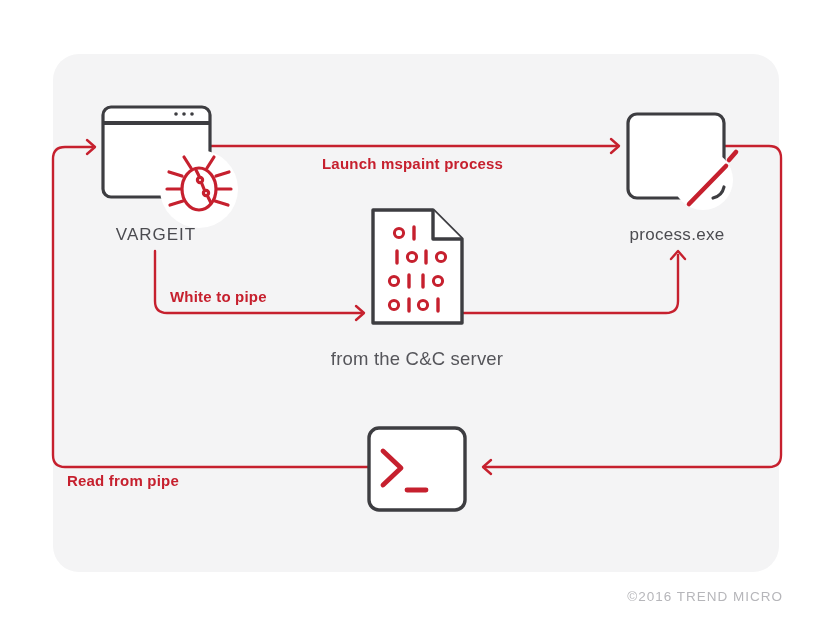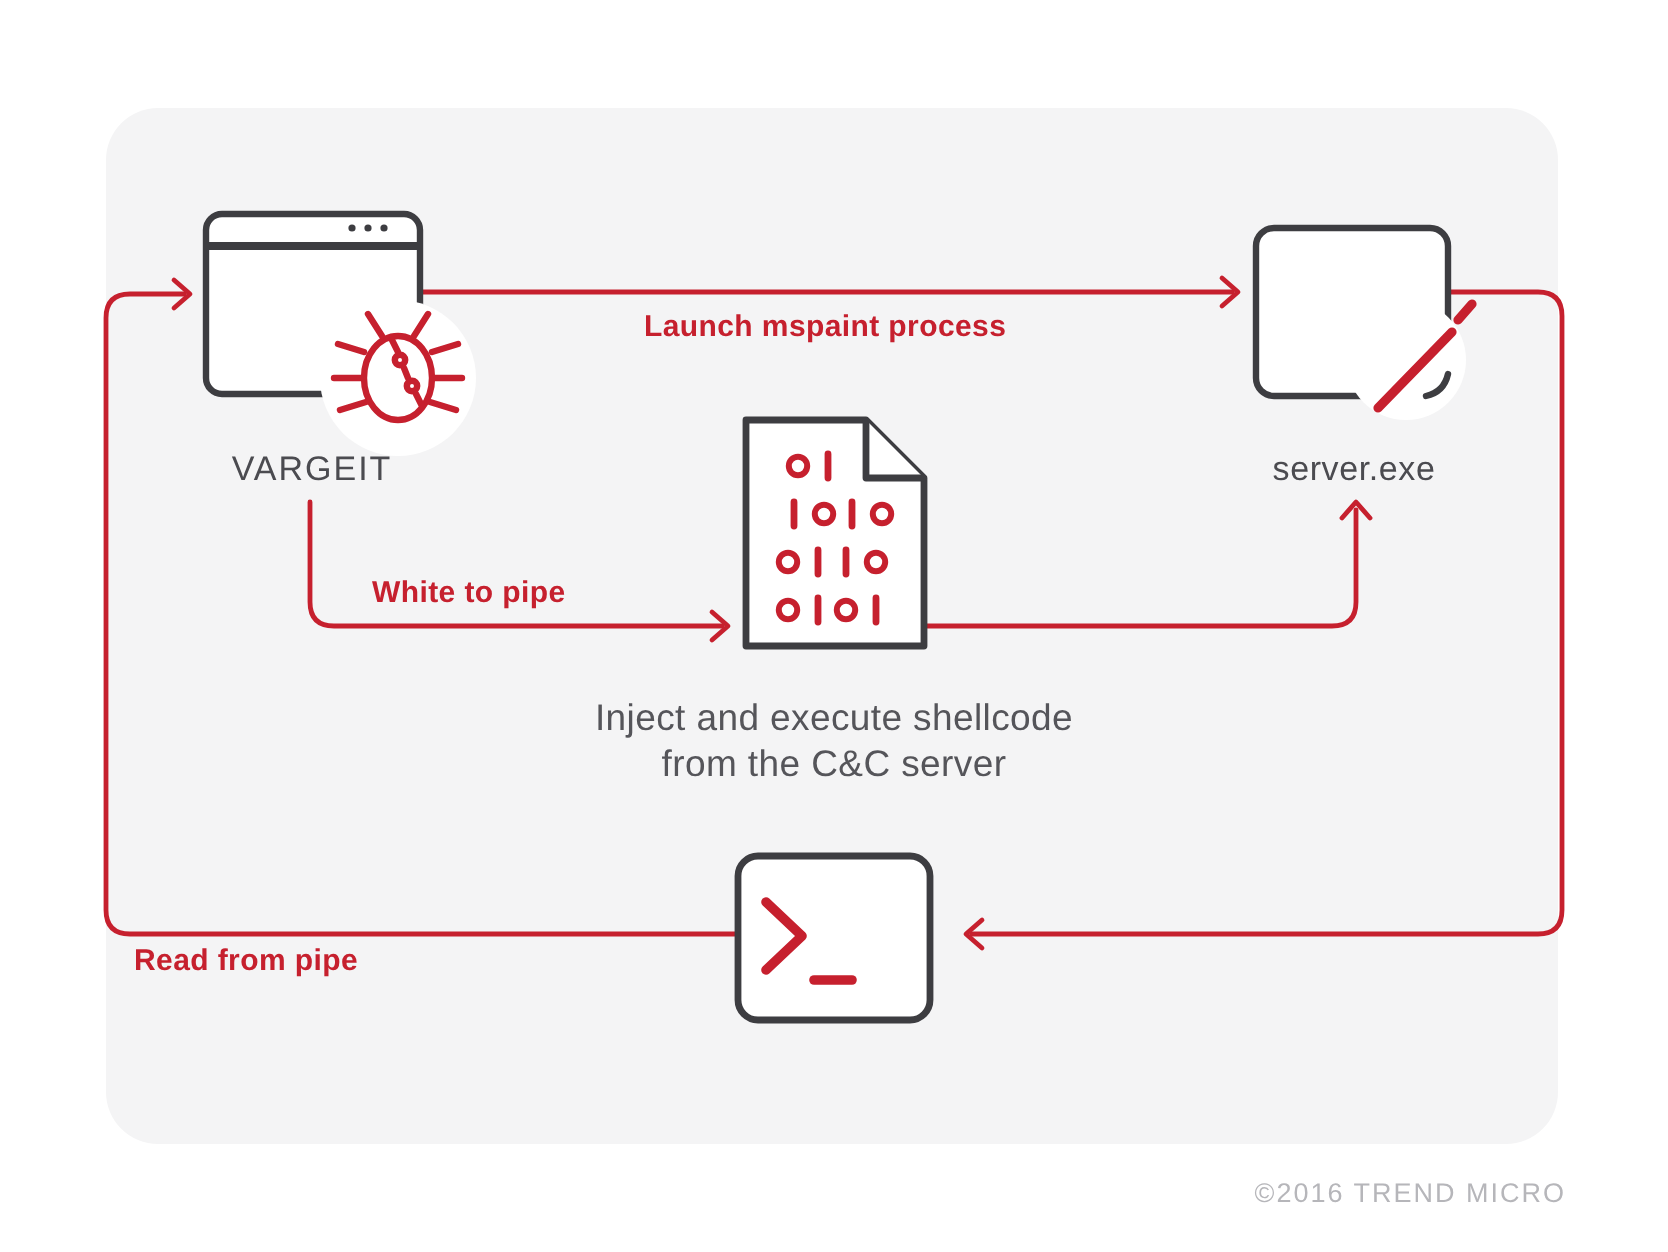--- a/index.html
+++ b/index.html
@@ -133,29 +133,28 @@
       <rect x="369" y="428" width="96" height="82" rx="10" fill="#ffffff" stroke="#3d3d41" stroke-width="3.4"></rect>
       <g stroke="#c6202e" stroke-width="4.8" fill="none" stroke-linecap="round" stroke-linejoin="round">
         <path d="M383 451 L401 468 L383 485"></path>
         <path d="M407 490 L426 490"></path>
       </g>
     </g>
   </svg>
 
   <div class="label node-label" style="left:76px;top:225px;width:160px;">VARGEIT</div>
 
-  <div class="label node-label" style="left:597px;top:225px;width:160px;letter-spacing:.3px;">server.exe</div>
+  <div class="label node-label" style="left:597px;top:225px;width:160px;letter-spacing:.3px;">process.exe</div>
 
   <div class="label caption" style="left:242px;top:347px;width:350px;">
-    <div>Inject and execute shellcode</div>
     <div>from the C&amp;C server</div>
   </div>
 
 
   <div class="label edge-label" style="left:322px;top:107px;margin-top:48px;">Launch mspaint process</div>
 
-  <div class="label edge-label" style="left:170px;top:288px;margin-left:16px;">White to pipe</div>
+  <div class="label edge-label" style="left:170px;top:288px;">White to pipe</div>
 
   <div class="label edge-label" style="left:67px;top:444px;margin-top:28px;">Read from pipe</div>
 
   <div class="footer">©2016 TREND MICRO</div>
 
 </div>
 
 </body></html>

